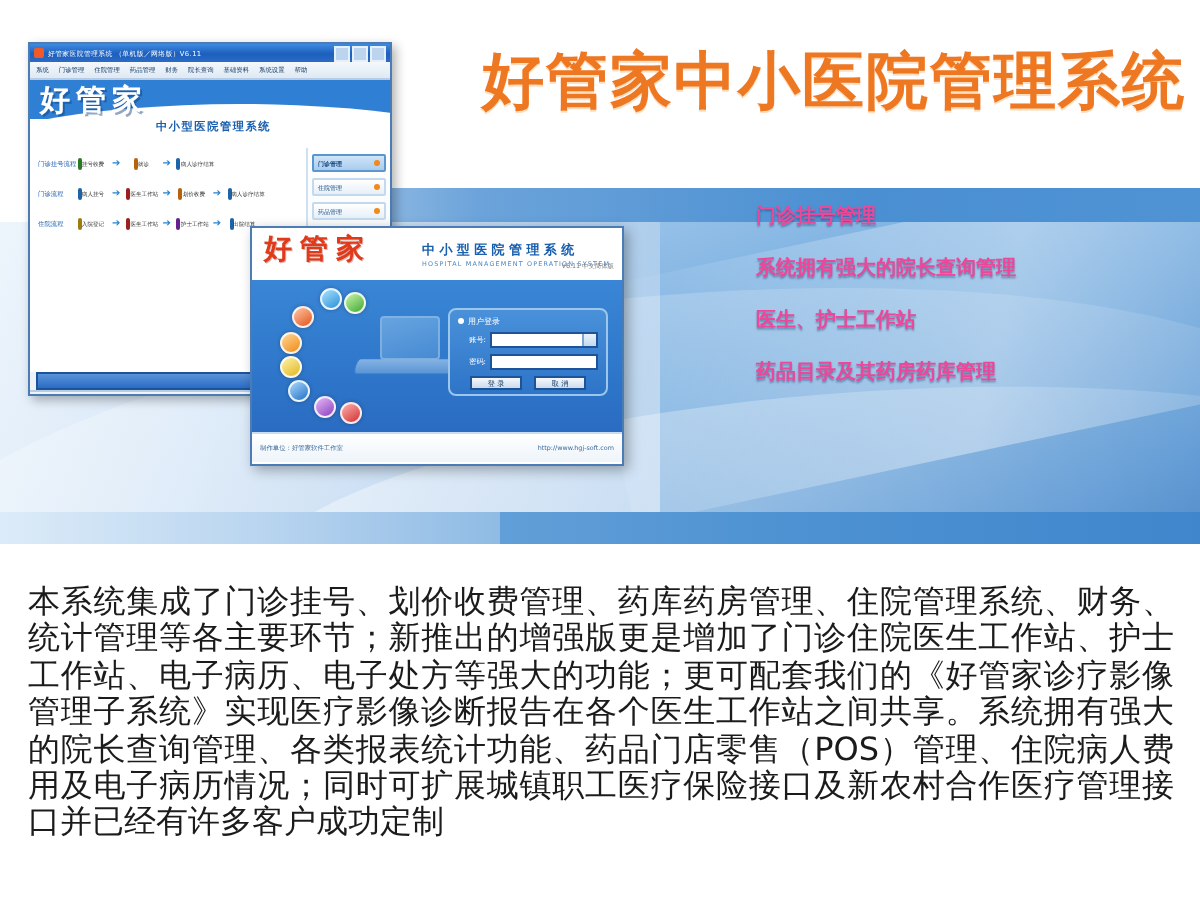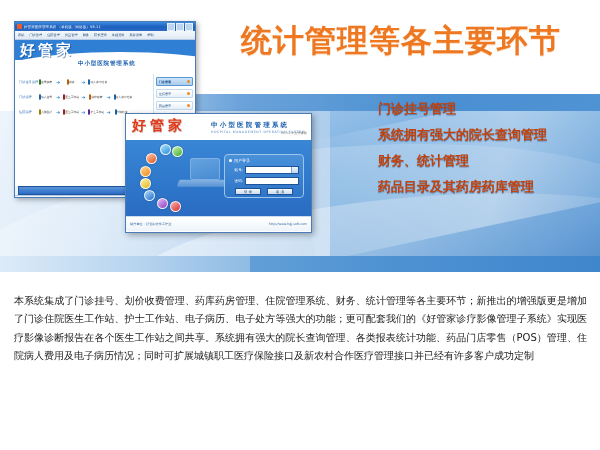--- a/index.html
+++ b/index.html
@@ -102,23 +102,23 @@
     white-space: nowrap;
   }
 
   
   .feature-list {
     position: absolute;
     left: 378px; top: 101px;
     width: 215px;
   }
   .feature-item {
-    font-size: 13px;
+    font-size: 10px;
     font-weight: bold;
-    color: #c2410c;
+    color: #ec4899;
     line-height: 15px;
     margin-bottom: 11px;
     white-space: nowrap;
     text-shadow: 0 1px 1px rgba(20,60,110,.45);
   }
 
   
   .win1 {
     position: absolute;
     left: 14px; top: 21px;
@@ -464,21 +464,21 @@
     font-size: 3.2px;
     color: #3a6b9c;
     white-space: nowrap;
   }
 
   
   .desc {
     position: absolute;
     left: 14px; top: 292px;
     width: 573px;
-    font-size: 10px;
+    font-size: 16px;
     line-height: 18.4px;
     color: #1b1b1b;
     text-align: justify;
     font-family: "DejaVu Sans", "Liberation Sans", sans-serif;
   }
 </style>
 </head>
 <body>
 
 <div class="page">
@@ -488,26 +488,26 @@
     <div class="banner-sky-left"></div>
     <div class="swoosh-a"></div>
     <div class="swoosh-b"></div>
     <div class="swoosh-c"></div>
     <div class="band-top"></div>
     <div class="band-white-fade"></div>
     <div class="banner-bottom-strip"></div>
     <div class="banner-bottom-strip lt"></div>
   </div>
 
-  <div class="main-title">统计管理等各主要环节</div>
+  <div class="main-title">好管家中小医院管理系统</div>
 
   <div class="feature-list">
     <div class="feature-item">门诊挂号管理</div>
     <div class="feature-item">系统拥有强大的院长查询管理</div>
-    <div class="feature-item">财务、统计管理</div>
+    <div class="feature-item">医生、护士工作站</div>
     <div class="feature-item">药品目录及其药房药库管理</div>
   </div>
 
   <div class="win1">
 
     <div class="w1-title">
       <span class="w1-ico"></span>
       <span class="w1-title-text">好管家医院管理系统 （单机版／网络版）V6.11</span>
       <span class="w1-btns">
         <i></i>

